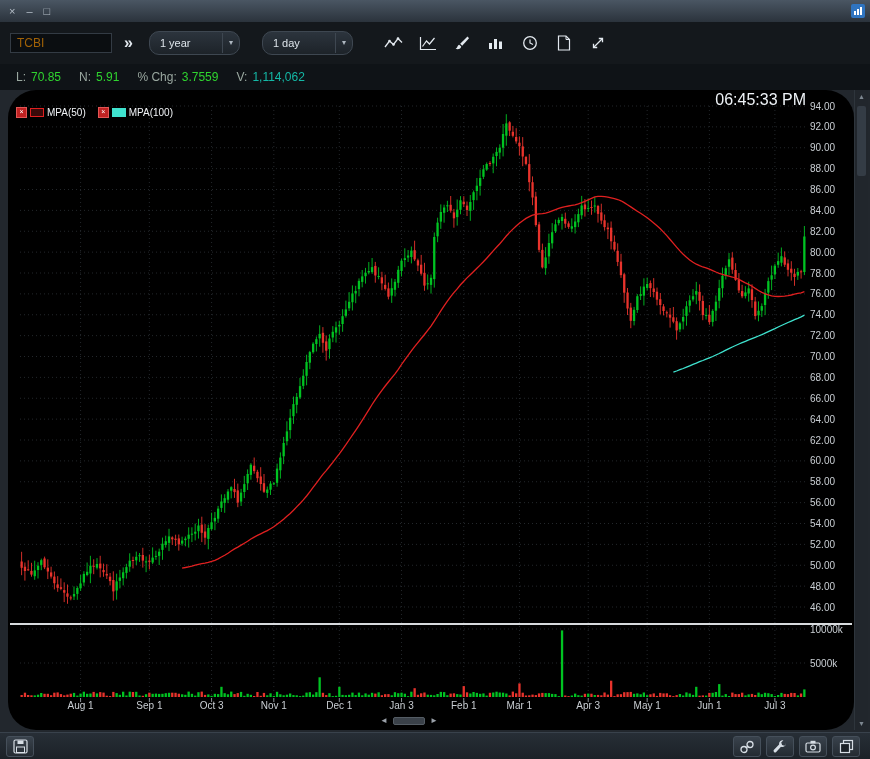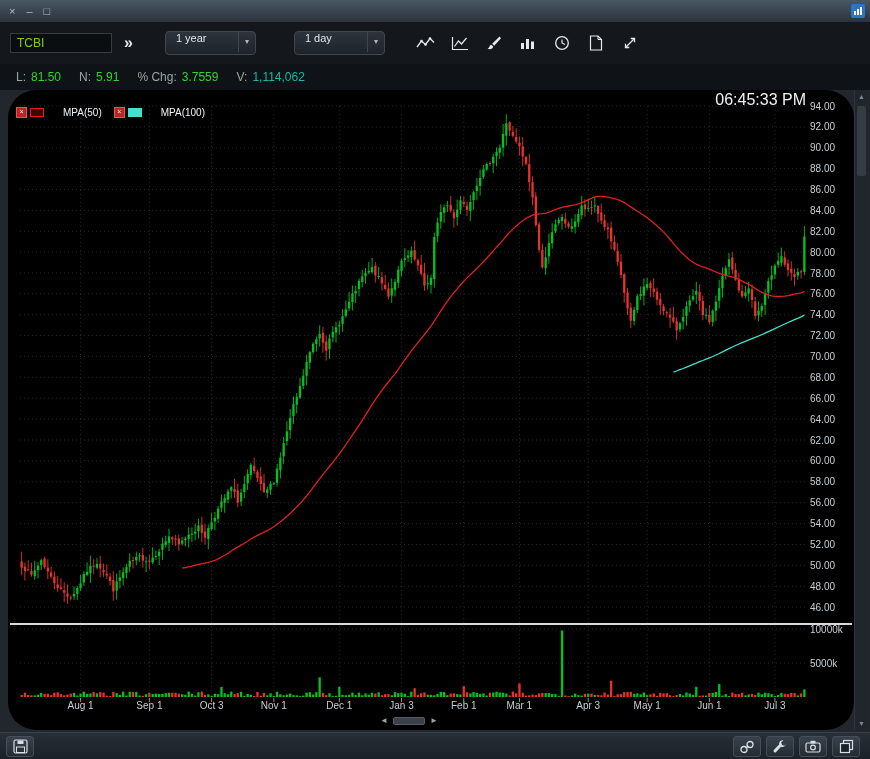--- a/index.html
+++ b/index.html
@@ -13,46 +13,46 @@
   .win-controls { display:flex; gap:11px; padding-left:9px; color:#b6bfc9; font-size:11px; z-index:2; }
   .win-controls span { cursor:default; line-height:20px; }
   .win-title { position:absolute; left:0; right:0; text-align:center; color:#c6cfd8;
     font-size:11px; font-weight:bold; letter-spacing:.4px; }
   .title-icon { position:absolute; right:5px; top:4px; z-index:2; }
 
   
   .toolbar { position:absolute; top:22px; left:0; right:0; height:42px; background:#14181c;
     border-bottom:1px solid #0a0c0e; display:flex; align-items:center; padding:0 10px; }
   .symbol-input { width:88px; height:18px; background:#0b0e11; border:1px solid #333b44;
-    color:#84cc16; font-size:12px; padding:0 6px; font-family:inherit; outline:none; }
+    color:#a16207; font-size:12px; padding:0 6px; font-family:inherit; outline:none; }
   .chevrons { color:#e3e9ef; font-size:16px; font-weight:bold; margin:0 16px 0 12px; }
-  .dropdown { display:flex; align-items:flex-start; height:22px; margin-right:22px;
-    background:linear-gradient(#2c343d,#1d2329); border:1px solid #3e4751; border-radius:4px;
-    color:#dce3e9; font-size:11px;margin-left:16px; }
+  .dropdown { display:flex; align-items:center; height:22px; margin-right:22px;
+    background:linear-gradient(#2c343d,#1d2329); border:1px solid #3e4751; border-radius:10px;
+    color:#dce3e9; font-size:11px; }
   .dd-label { padding:0 10px; width:52px; }
   .dd-arrow { border-left:1px solid #3e4751; padding:0 6px; font-size:8px; color:#aeb7c0; line-height:20px; }
   .tool-icons { display:flex; gap:12px; margin-left:8px; align-items:center; }
   .tool-btn { width:22px; height:22px; display:flex; align-items:center; justify-content:center; border-radius:3px; }
 
   
   .quotebar { position:absolute; top:64px; left:0; right:0; height:26px; background:#0f1317;
     display:flex; align-items:center; padding-left:16px; font-size:12px; }
   .q-label { color:#9aa8a0; margin-right:5px; }
   .q-val { color:#2fd42f; margin-right:18px; }
   .q-val-neutral { color:#14b8a6; margin-right:18px; }
 
   
   .chart-panel { position:absolute; top:90px; left:8px; width:846px; height:640px; background:#000;border-radius:28px; }
   .timestamp { position:absolute; top:1px; right:48px; color:#eef2f6; font-size:16px; }
   .legend { position:absolute; top:17px; left:8px; display:flex; gap:12px; align-items:center; }
   .legend-item { display:flex; gap:3px; align-items:center; }
   .legend-close { width:9px; height:9px; background:#bf2222; border:1px solid #e25555; color:#fff;
     font-size:7px; line-height:8px; text-align:center; }
   .legend-swatch { width:12px; height:7px; }
-  .legend-label { color:#f0f3f6; font-size:10px; margin-left:16px; }
+  .legend-label { color:#f0f3f6; font-size:10px; margin-left:0; }
   svg text.ax { fill:#c9ced3; font-size:10px; font-family:"Liberation Sans",sans-serif; }
   line.grid { stroke:#23272b; stroke-width:1; stroke-dasharray:1,3; }
 
   .hscroll { position:absolute; left:372px; top:626px; display:flex; gap:5px; align-items:center;
     color:#9aa1a9; font-size:8px; }
   .hthumb { width:30px; height:6px; background:#3a4149; border:1px solid #545c64; border-radius:2px; }
 
   .vscroll { position:absolute; top:90px; right:2px; width:13px; height:640px; background:#21262c;
     border-left:1px solid #2e353c; }
   .vs-arrow { position:absolute; left:0; right:0; text-align:center; color:#7d8790; font-size:7px; }
@@ -144,21 +144,21 @@
             <line x1="3.5" y1="12.5" x2="12.5" y2="3.5" stroke="#e3e9ef" stroke-width="1.3"></line>
             <polyline points="8.8,3.5 12.5,3.5 12.5,7.2" fill="none" stroke="#e3e9ef" stroke-width="1.3"></polyline>
             <polyline points="7.2,12.5 3.5,12.5 3.5,8.8" fill="none" stroke="#e3e9ef" stroke-width="1.3"></polyline>
           </svg>
       </span>
     </div>
   </div>
 
   <div class="quotebar">
     <span class="q-label">L:</span>
-    <span class="q-val">81.50</span>
+    <span class="q-val">70.85</span>
     <span class="q-label">N:</span>
     <span class="q-val">5.91</span>
     <span class="q-label">% Chg:</span>
     <span class="q-val">3.7559</span>
     <span class="q-label">V:</span>
     <span class="q-val-neutral">1,114,062</span>
   </div>
 
   <div class="chart-panel">
     <svg id="chart-svg" width="846" height="640" viewBox="0 0 846 640">

